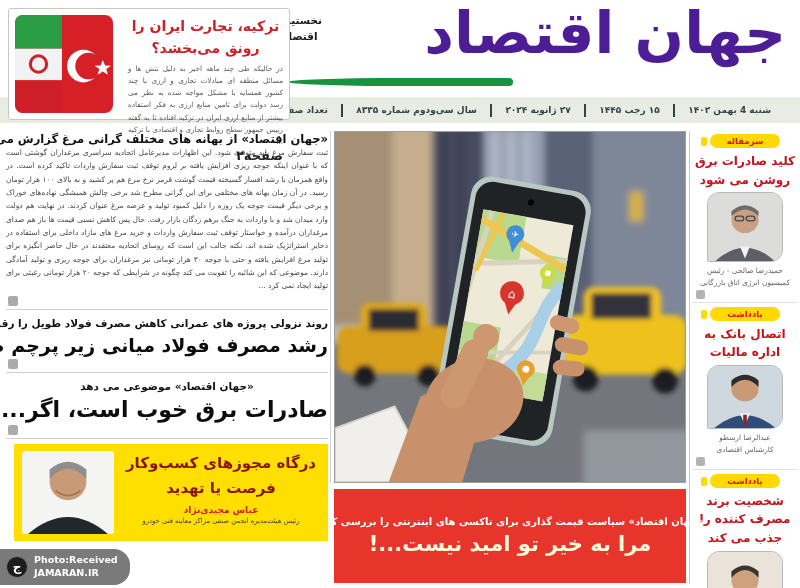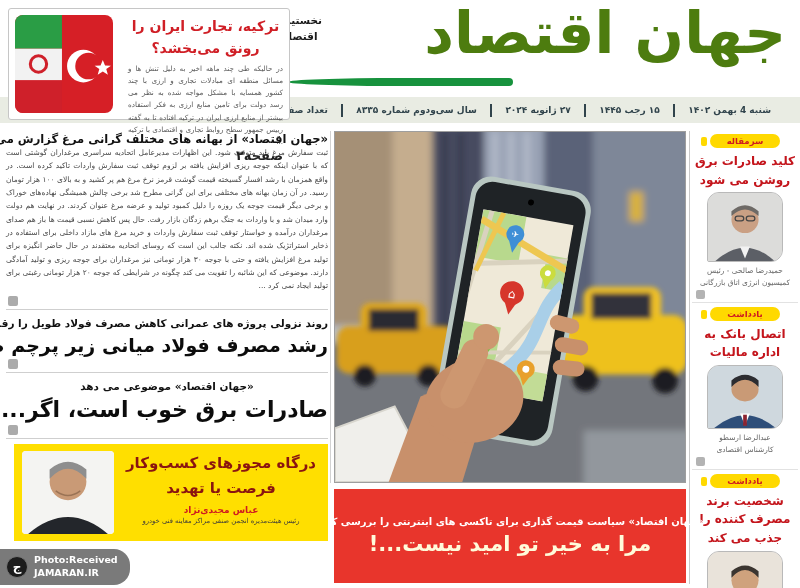--- a/index.html
+++ b/index.html
@@ -1,21 +1,21 @@
 <!DOCTYPE html>
 <html lang="fa"><head>
 <meta charset="utf-8">
 <style>
   * { margin:0; padding:0; box-sizing:border-box; }
   html,body { width:800px; height:588px; }
   body { font-family:"DejaVu Sans", sans-serif; direction:rtl; background:#fff; overflow:hidden; }
   .page { position:relative; width:800px; height:588px; background:#fff; }
 
   
-  .mast-title { position:absolute; top:2px; right:14px; font-size:58px; font-weight:bold; color:#4d7c0f; letter-spacing:-2px; line-height:1.1; }
+  .mast-title { position:absolute; top:2px; right:14px; font-size:58px; font-weight:bold; color:#4c1d95; letter-spacing:-2px; line-height:1.1; }
   .tagline { position:absolute; top:12px; right:478px; font-size:10.5px; font-weight:bold; color:#1b1b1b; text-align:center; white-space:pre-line; line-height:1.55; }
   .mast-tail { position:absolute; top:78px; left:288px; width:225px; height:8px; background:#17923d; border-radius:50% 4px 4px 50% / 50% 50% 50% 50%; }
 
   
   .turkey-box { position:absolute; top:8px; left:8px; width:282px; height:112px; border:1px solid #c6c6c6; border-radius:3px; background:#fff; display:flex; gap:7px; padding:6px; z-index:3; }
   .tb-text { flex:1; display:flex; flex-direction:column;margin-left:8px; }
   .tb-title { color:#d01f26; font-weight:bold; font-size:14px; text-align:center; line-height:1.6; }
   .tb-body { font-size:7.2px; color:#5a5a5a; text-align:justify; line-height:1.7; margin-top:3px; }
   .tb-page { font-size:13px; font-weight:bold; color:#222; margin-top:auto; }
   .tb-img { width:98px; height:98px; border-radius:8px; overflow:hidden; flex:none; }

